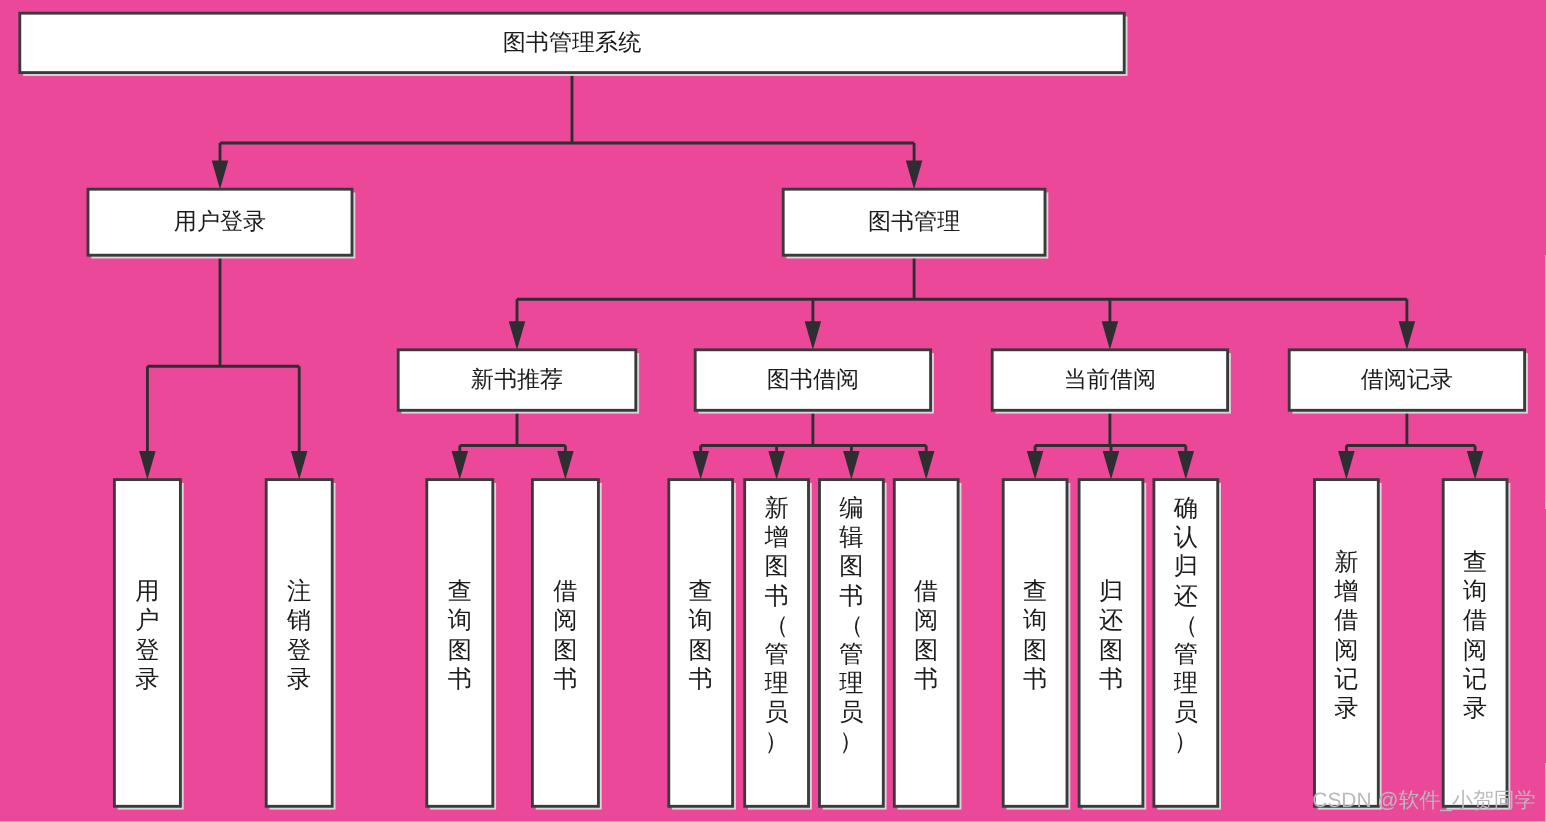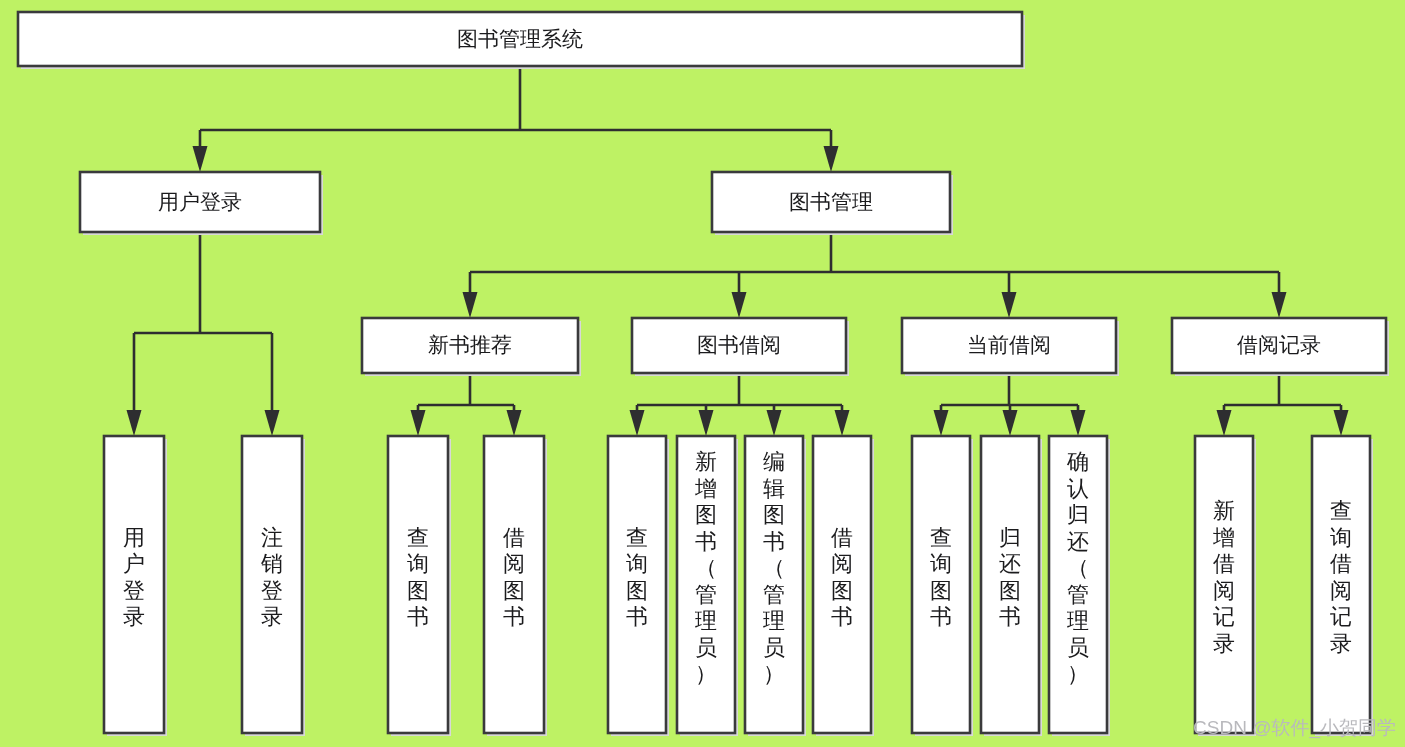--- a/index.html
+++ b/index.html
@@ -8,21 +8,21 @@
     padding: 0;
     background: #ffffff;
   }
   body {
     font-family: "Liberation Sans", "DejaVu Sans", sans-serif;
   }
   #diagram-root {
     position: relative;
     width: 1405px;
     height: 747px;
-    background: #bef264;
+    background: #ec4899;
     overflow: hidden;
   }
   svg#flow-svg {
     position: absolute;
     left: 0;
     top: 0;
     width: 1405px;
     height: 747px;
     display: block;
   }

